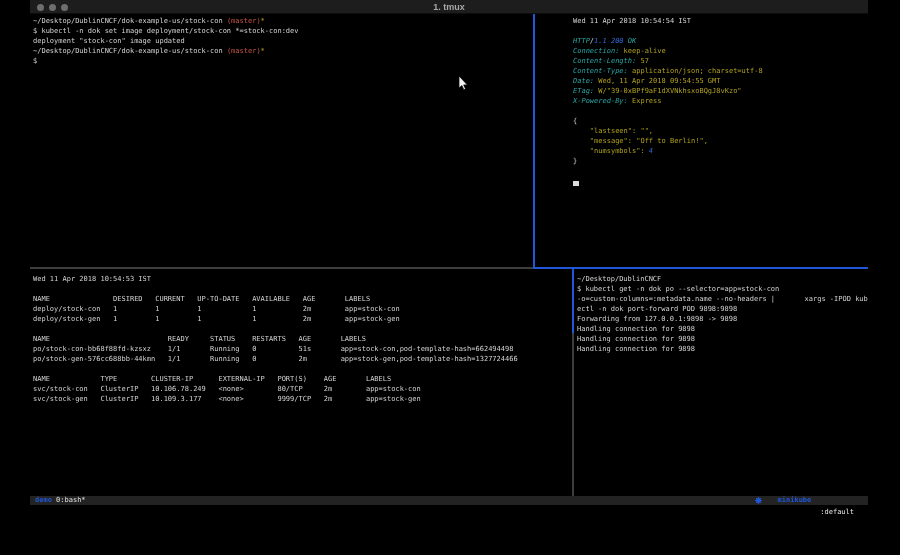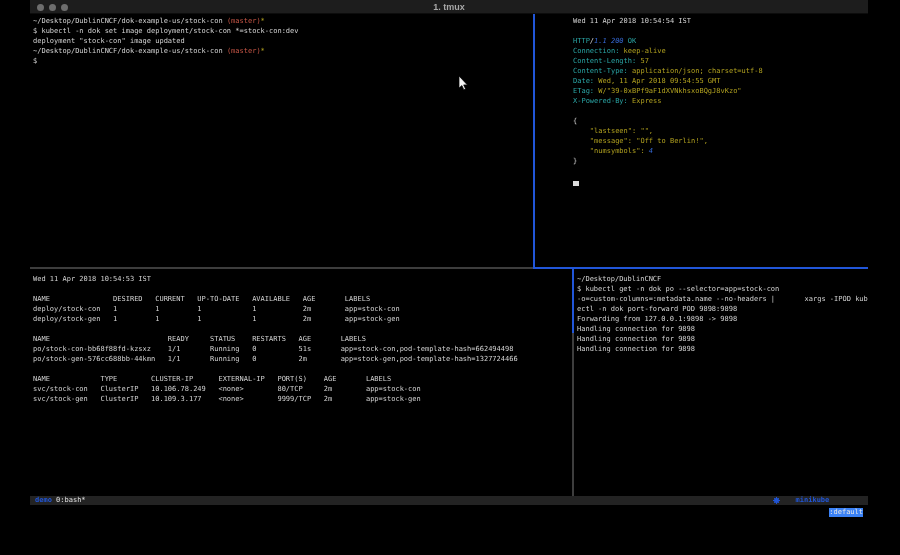--- a/index.html
+++ b/index.html
@@ -23,33 +23,33 @@
   .pane-tl{left:0;top:0;width:503px;height:252px;padding:2px 0 0 3px;}
   .vdiv-top{position:absolute;left:503px;top:0;width:2px;height:253px;background:var(--border-active);}
   .pane-tr{left:505px;top:0;width:333px;height:252px;padding:2px 0 0 6px;margin-left:32px;}
   .hdiv-left{position:absolute;left:0;top:253px;width:503px;height:2px;background:var(--border-inactive);}
   .hdiv-right{position:absolute;left:503px;top:253px;width:335px;height:2px;background:var(--border-active);}
   .pane-bl{left:0;top:255px;width:542px;height:227px;padding:5px 0 2px 3px;}
   .vdiv-bottom{position:absolute;left:542px;top:255px;width:2px;height:227px;background:var(--border-inactive);}
   .vdiv-bottom-active{position:absolute;left:542px;top:255px;width:2px;height:64px;background:var(--border-active);}
   .pane-br{left:544px;top:255px;width:294px;height:227px;padding:5px 0 0 3px;}
   .c-white{color:var(--foreground);}
-  .c-cyan{color:var(--cyan);}
+  .c-cyan{color:var(--cyan);font-style:italic;}
   .c-blue{color:var(--blue);font-style:italic;}
   .c-yellow{color:var(--yellow);}
   .c-red{color:var(--red);}
   .c-cursor{display:inline-block;width:6px;height:5px;background:#dcdcdc;margin-top:4px;vertical-align:bottom;}
   .statusbar{position:absolute;left:0;top:496px;width:838px;height:9px;background:#232323;
     display:flex;align-items:center;justify-content:space-between;padding:0 5px;
     font:7px/9px "DejaVu Sans Mono",monospace;white-space:pre;}
   .sb-left,.sb-right{display:flex;align-items:center;justify-content:center;}
   .sb-session{color:var(--border-active);font-weight:bold;}
   .sb-window{color:#e2e2e2;font-weight:normal;}
   .sb-kube{color:var(--border-active);font-weight:bold;display:flex;align-items:center;gap:16px;}
-  .sb-ns{color:#e8e8e8;background:#3b82f6;padding:0 0;margin-top:23px;}
+  .sb-ns{color:#e8e8e8;background:#000000;padding:0 9px;margin-top:23px;}
   .mouse-cursor{position:absolute;left:458px;top:76px;width:10px;height:15px;}
 </style>
 </head>
 <body>
 
 <div class="desktop">
   <div class="window">
 
     <div class="titlebar">
       <div class="traffic-lights">

